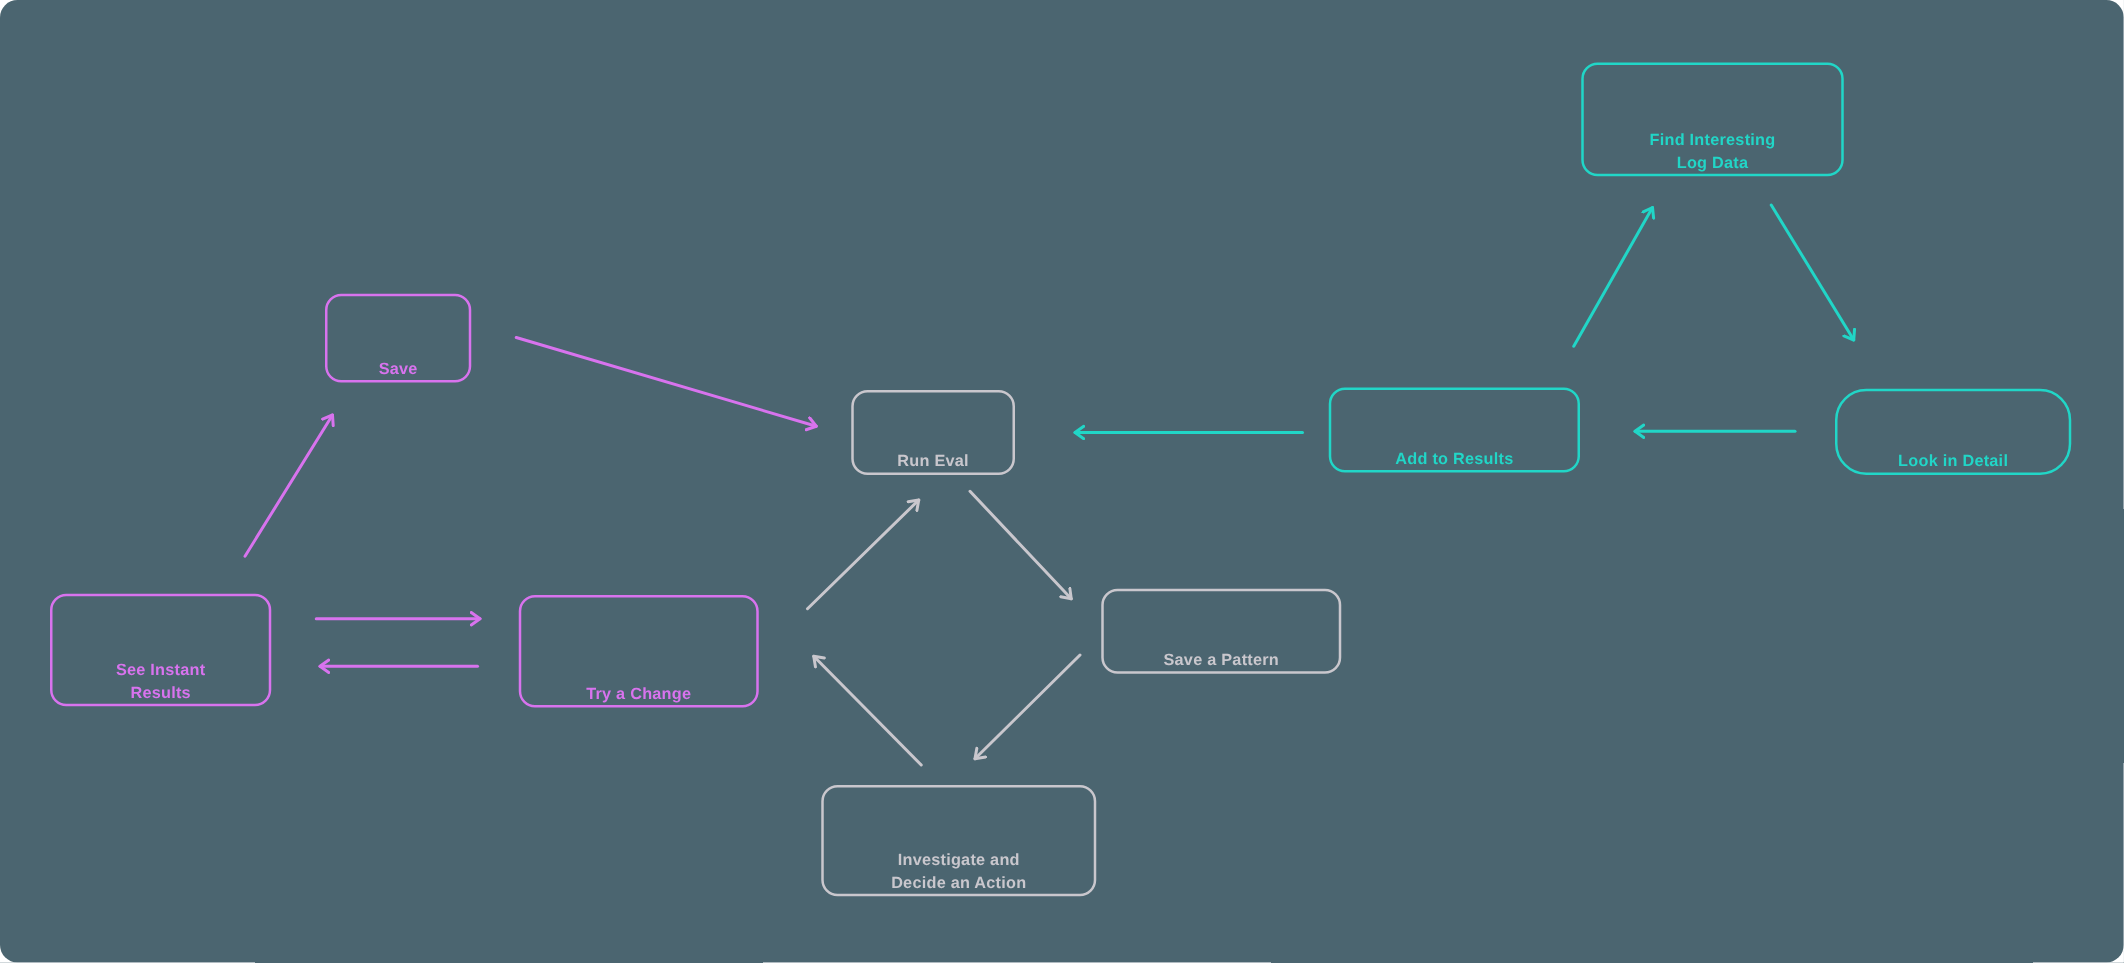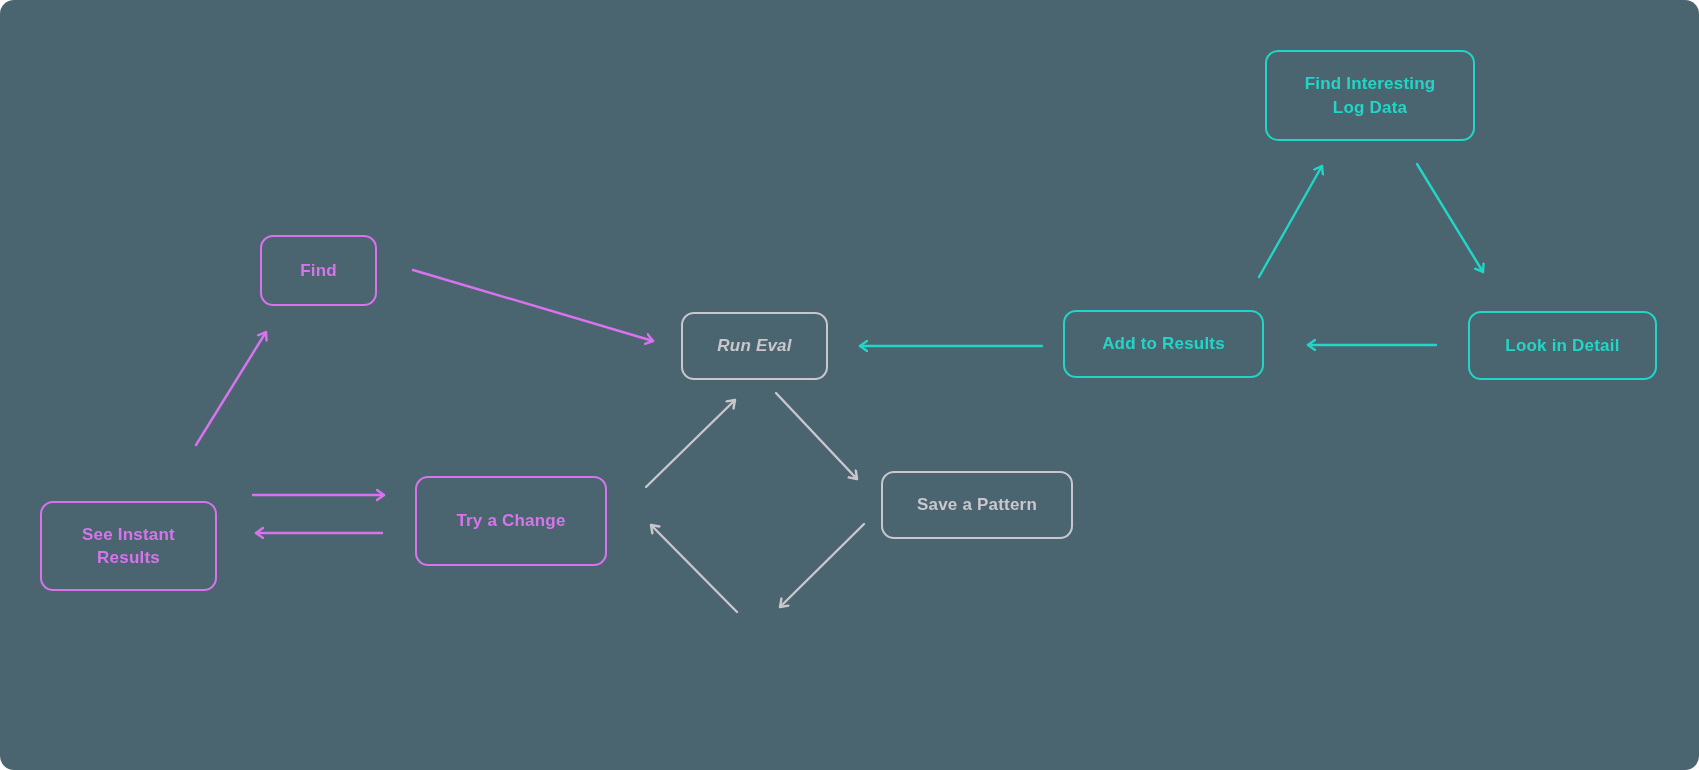--- a/index.html
+++ b/index.html
@@ -33,39 +33,39 @@
   .arrowhead.teal   { stroke: var(--teal, #21d6c7); }
   .arrowhead.purple { stroke: var(--purple, #d873ee); }
   .arrowhead.gray   { stroke: var(--gray, #c9c7cd); }
 
   .node {
     position: absolute;
     box-sizing: border-box;
     border-radius: 13px;
     border: 2.5px solid;
     display: flex;
-    align-items: center;
+    align-items: flex-end;
     justify-content: center;
     text-align: center;
     font-weight: bold;
-    font-size: 17px;
+    font-size: 13px;
     line-height: 1.38;
     letter-spacing: 0.2px;
   }
   .node .label { white-space: pre-line; }
   .node.teal   { border-color: var(--teal, #21d6c7);   color: var(--teal, #21d6c7); }
   .node.purple { border-color: var(--purple, #d873ee); color: var(--purple, #d873ee); }
   .node.gray   { border-color: var(--gray, #c9c7cd);   color: var(--gray, #c9c7cd); }
 
   .n-find-interesting { left: 1265px; top: 50px;  width: 210px; height: 91px; }
   .n-add-to-dataset   { left: 1063px; top: 310px; width: 201px; height: 68px; }
-  .n-look-in-detail   { left: 1468px; top: 311px; width: 189px; height: 69px; }
-  .n-run-eval         { left: 681px;  top: 312px; width: 147px; height: 68px; font-style: italic; }
+  .n-look-in-detail   { left: 1468px; top: 311px; width: 189px; height: 69px; border-radius: 25px; }
+  .n-run-eval         { left: 681px;  top: 312px; width: 131px; height: 68px; }
   .n-save             { left: 260px;  top: 235px; width: 117px; height: 71px; }
-  .n-see-instant      { left: 40px;   top: 501px; width: 177px; height: 90px; }
+  .n-see-instant      { left: 40px;   top: 475px; width: 177px; height: 90px; }
   .n-try-a-change     { left: 415px;  top: 476px; width: 192px; height: 90px; }
   .n-find-a-pattern   { left: 881px;  top: 471px; width: 192px; height: 68px; }
   .n-investigate      { left: 657px;  top: 628px; width: 220px; height: 89px; }
 </style>
 </head>
 <body>
 
 <div class="canvas">
 
   <svg class="edges-layer" width="1699" height="770" viewBox="0 0 1699 770" xmlns="http://www.w3.org/2000/svg">
@@ -108,30 +108,34 @@
 
   <div class="node teal n-look-in-detail">
     <span class="label">Look in Detail</span>
   </div>
 
   <div class="node gray n-run-eval">
     <span class="label">Run Eval</span>
   </div>
 
   <div class="node purple n-save">
-    <span class="label">Find</span>
+    <span class="label">Save</span>
   </div>
 
   <div class="node purple n-see-instant">
     <span class="label">See Instant
 Results</span>
   </div>
 
   <div class="node purple n-try-a-change">
     <span class="label">Try a Change</span>
   </div>
 
   <div class="node gray n-find-a-pattern">
     <span class="label">Save a Pattern</span>
   </div>
 
+  <div class="node gray n-investigate">
+    <span class="label">Investigate and
+Decide an Action</span>
+  </div>
 
 </div>
 
 </body></html>

